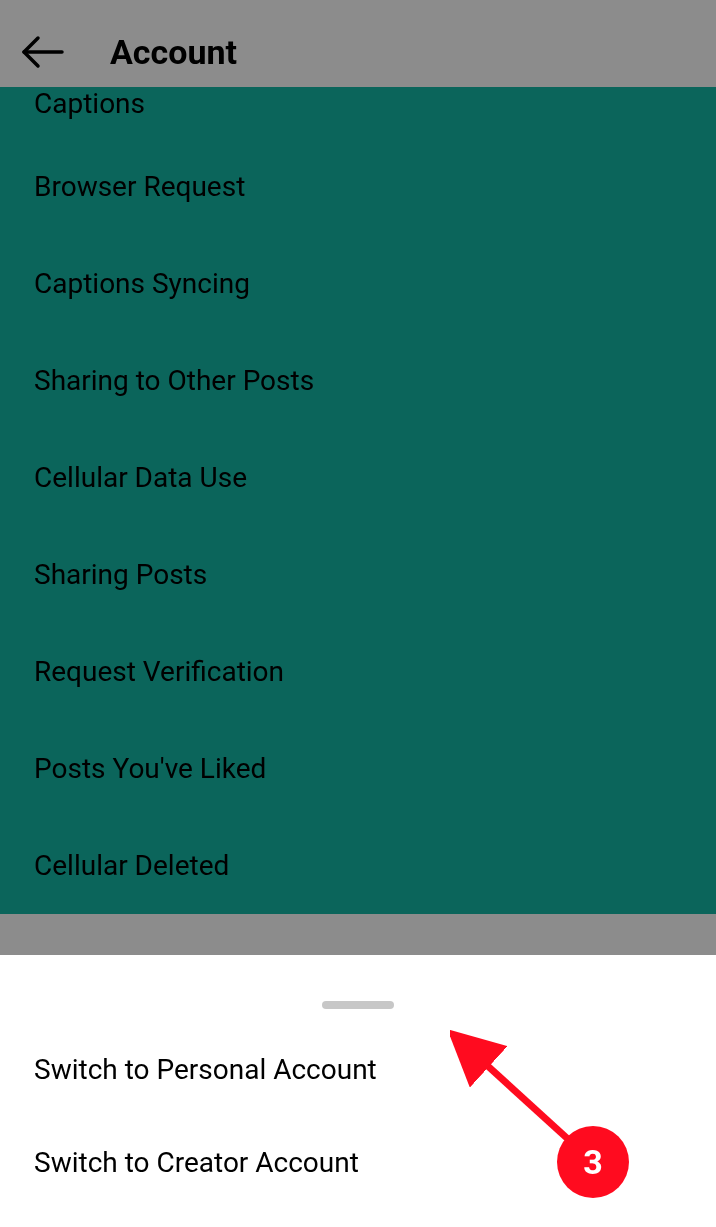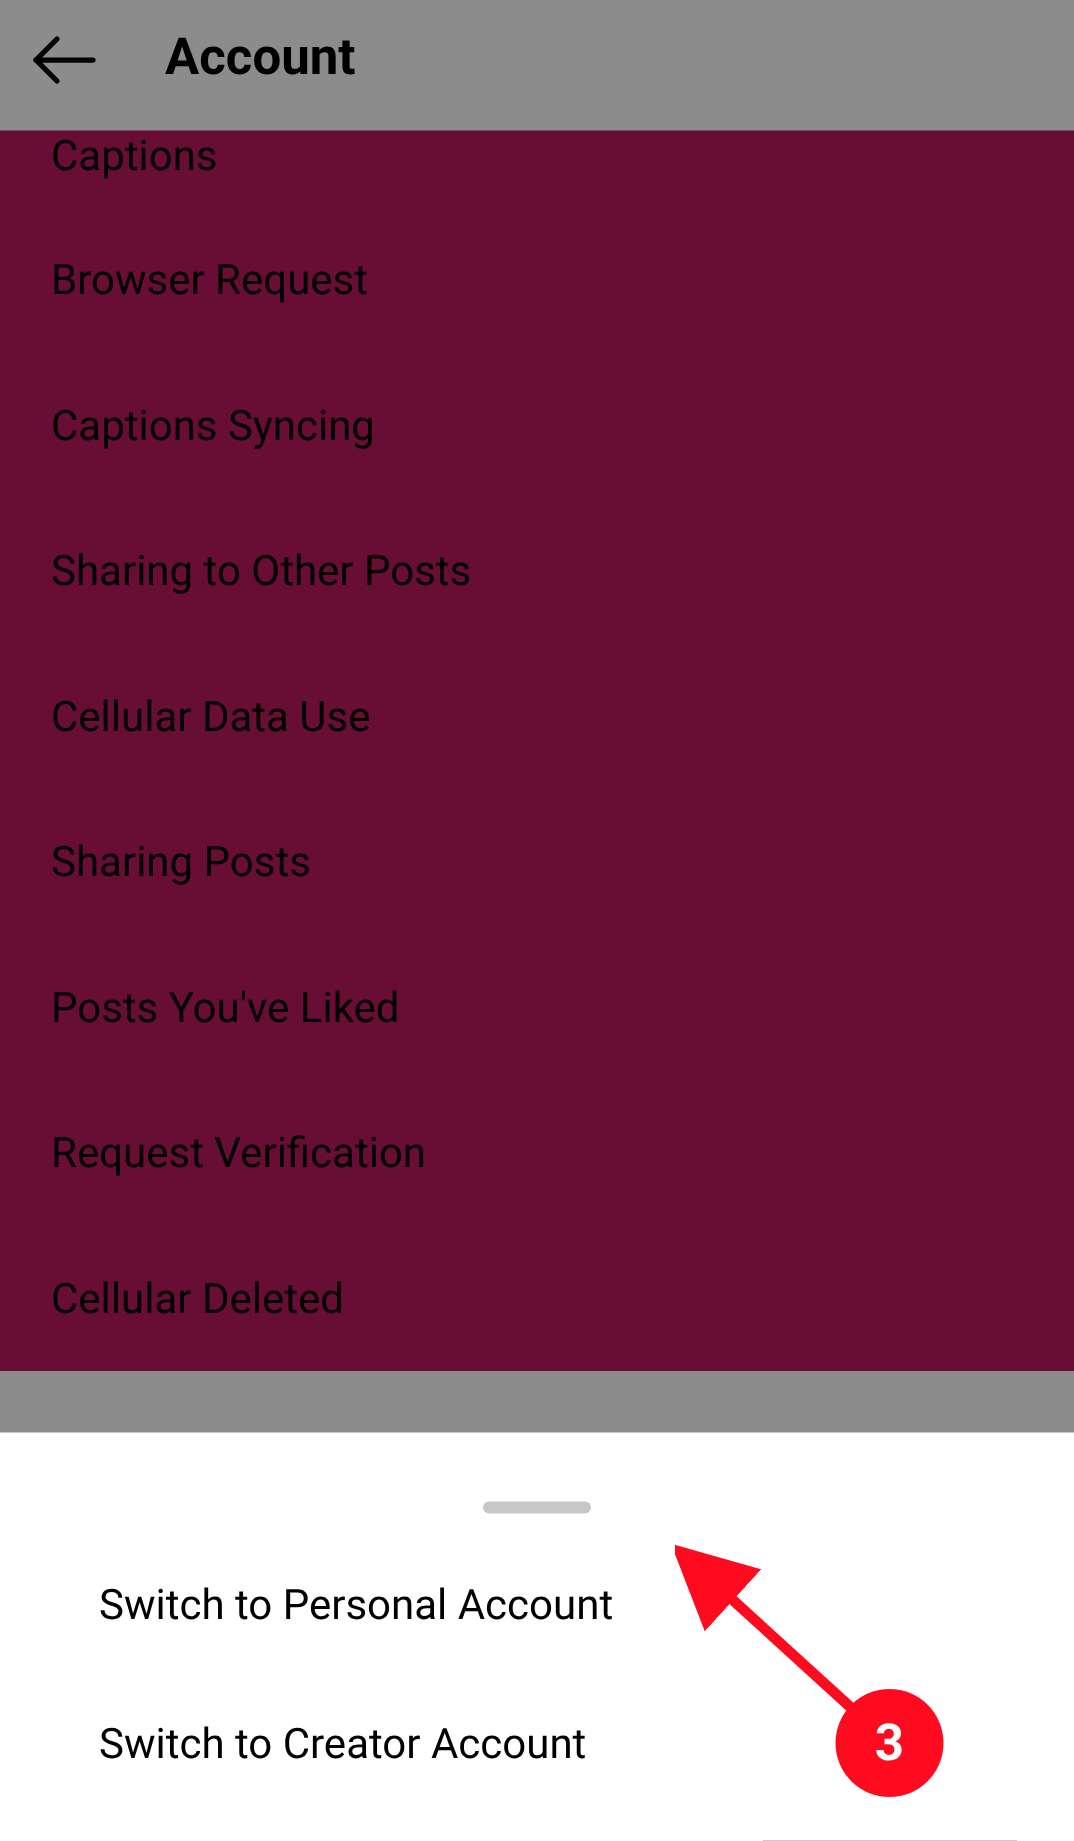--- a/index.html
+++ b/index.html
@@ -25,41 +25,42 @@
       top: 0;
       left: 0;
       width: 100%;
       height: 955px;
       background: rgba(0,0,0,0.45);
       z-index: 10;
       pointer-events: none;
     }
     .header {
       display: flex;
+      align-items: center;
       padding: 18px 20px;
       height: 105px;
       border-bottom: 1px solid #dbdbdb;
       background: #fff;
     }
     .back-icon {
       width: 44px;
       height: 44px;
       display: flex;
       align-items: center;
       justify-content: center;
       flex-shrink: 0;
     }
     .header-title {
       font-size: 34px;
       font-weight: 700;
       color: #000;
       margin-left: 46px;
     }
     .list {
-      background: #be185d;
+      background: #14b8a6;
     }
     .list-item {
       padding: 32px 34px;
       font-size: 28px;
       color: #000;
       display: flex;
       align-items: center;
     }
     .list-item.partial-top {
       padding-top: 0;
@@ -81,21 +82,20 @@
       width: 72px;
       height: 8px;
       background: #c7c7c7;
       border-radius: 4px;
       margin: 18px auto 14px auto;
     }
     .sheet-item {
       padding: 30px 34px;
       font-size: 28px;
       color: #000;
-      margin-left: 32px;
     }
     .annotation-badge {
       position: absolute;
       width: 72px;
       height: 72px;
       background: #ff0b1f;
       border-radius: 50%;
       color: #fff;
       font-size: 34px;
       font-weight: 700;
@@ -142,24 +142,24 @@
     <div class="list-item">
       <span>Sharing to Other Posts</span>
     </div>
     <div class="list-item">
       <span>Cellular Data Use</span>
     </div>
     <div class="list-item">
       <span>Sharing Posts</span>
     </div>
     <div class="list-item">
-      <span>Posts You've Liked</span>
+      <span>Request Verification</span>
     </div>
     <div class="list-item">
-      <span>Request Verification</span>
+      <span>Posts You've Liked</span>
     </div>
     <div class="list-item">
       <span>Cellular Deleted</span>
     </div>
   </div>
 
   <div class="dim-overlay"></div>
 
   <div class="bottom-sheet">
     <div class="drag-handle"></div>

